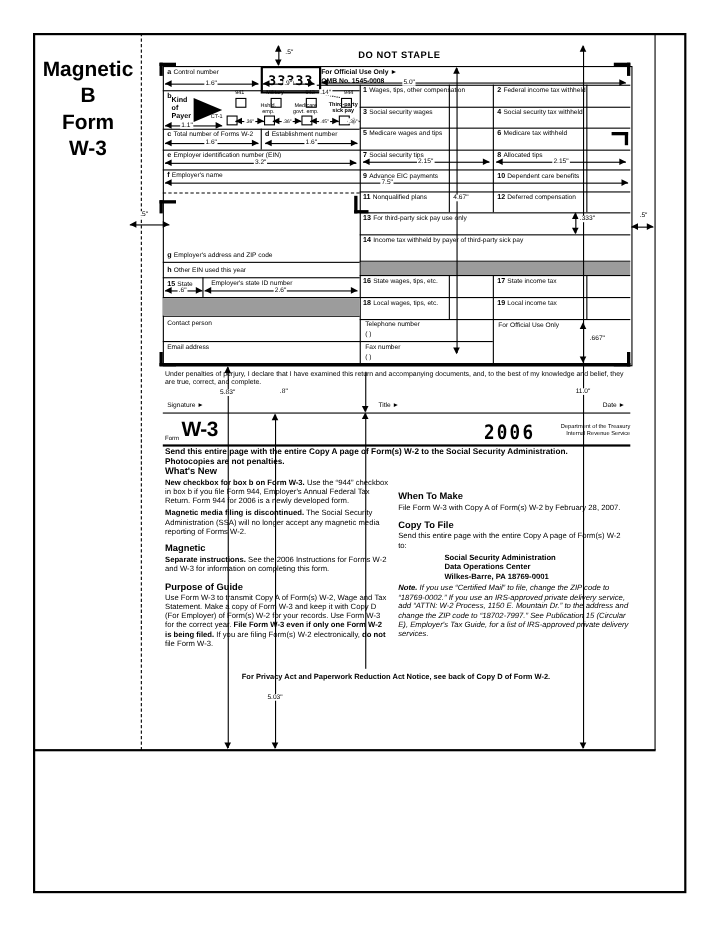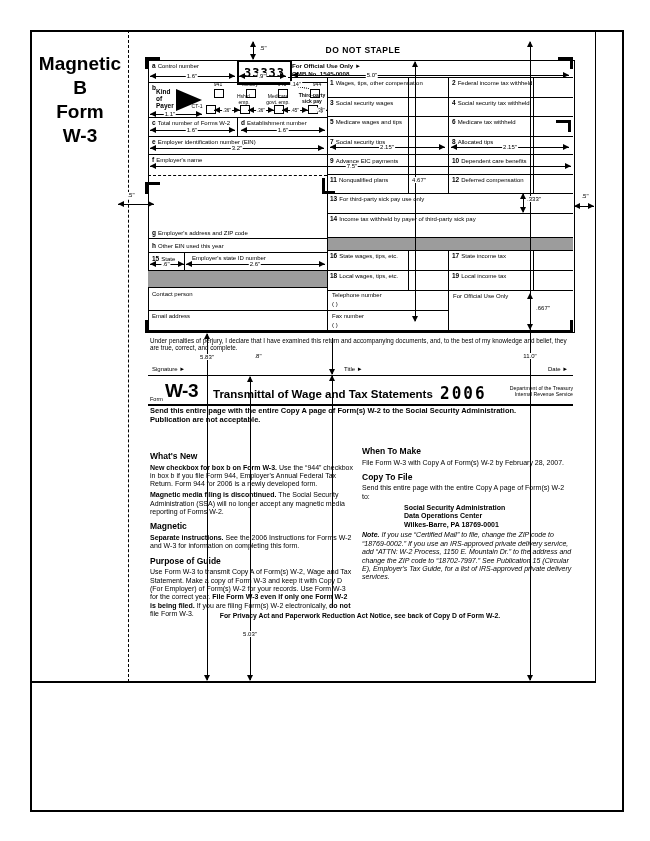--- a/index.html
+++ b/index.html
@@ -197,34 +197,33 @@
 
   <div class="abs" style="left:150px;top:337px;width:424px;font-size:6.3px;line-height:7.3px;">Under penalties of perjury, I declare that I have examined this return and accompanying documents, and, to the best of my knowledge and belief, they are true, correct, and complete.</div>
   <span class="boxlab" style="left:152px;top:366px;">Signature ►</span>
   <span class="boxlab" style="left:344px;top:366px;">Title ►</span>
   <span class="boxlab" style="left:548px;top:366px;">Date ►</span>
   <div class="ln" style="left:148px;top:375px;width:425px;height:1px;"></div>
   <div class="field" style="left:150px;top:367px;width:180px;height:8px;"></div>
 
   <span class="abs" style="left:150px;top:396px;font-size:5.5px;">Form</span>
   <span class="abs" style="left:165px;top:380px;font-size:19px;font-weight:bold;letter-spacing:-.5px;">W-3</span>
-  <span class="abs" style="left:213px;top:388px;font-size:11.5px;font-weight:bold;">Transmittal of Wage and Tax Statements</span>
   <span class="abs" style="left:440px;top:383px;font-size:16px;font-weight:bold;font-family:'DejaVu Sans Mono',monospace;letter-spacing:2px;transform:scaleY(1.12);">2006</span>
   <div class="abs" style="left:460px;top:385px;width:113px;text-align:right;font-size:5.2px;line-height:6px;">
     <div>Department of the Treasury</div>
     <div>Internal Revenue Service</div>
   </div>
   <div class="ln" style="left:148px;top:404px;width:425px;height:2px;"></div>
 
   <div class="abs" style="left:150px;top:407px;width:424px;font-size:7.5px;line-height:8.8px;font-weight:bold;">
     <span>Send this entire page with the entire Copy A page of Form(s) W-2 to the Social Security Administration.</span><br>
-    <span>Publication are not acceptable.</span>
-  </div>
-
-  <div class="abs instr-col" style="left:150px;top:446px;width:203px;">
+    <span>Photocopies are not penalties.</span>
+  </div>
+
+  <div class="abs instr-col" style="left:150px;top:418px;width:203px;">
     <div class="ih">What's New</div>
     <p class="ip"><b>New checkbox for box b on Form W-3.</b><span> Use the “944” checkbox in box b if you file Form 944, Employer's Annual Federal Tax Return. Form 944 for 2006 is a newly developed form.</span></p>
     <p class="ip"><b>Magnetic media filing is discontinued.</b><span> The Social Security Administration (SSA) will no longer accept any magnetic media reporting of Forms W-2.</span></p>
     <div class="ih">Magnetic</div>
     <p class="ip"><b>Separate instructions.</b><span> See the 2006 Instructions for Forms W-2 and W-3 for information on completing this form.</span></p>
     <div class="ih">Purpose of Guide</div>
     <p class="ip"><span>Use Form W-3 to transmit Copy A of Form(s) W-2, Wage and Tax Statement. Make a copy of Form W-3 and keep it with Copy D (For Employer) of Form(s) W-2 for your records. Use Form W-3 for the correct year. </span><b>File Form W-3 even if only one Form W-2 is being filed.</b><span> If you are filing Form(s) W-2 electronically, </span><b>do not</b><span> file Form W-3.</span></p>
   </div>
 
   <div class="abs instr-col" style="left:362px;top:441px;width:211px;">

